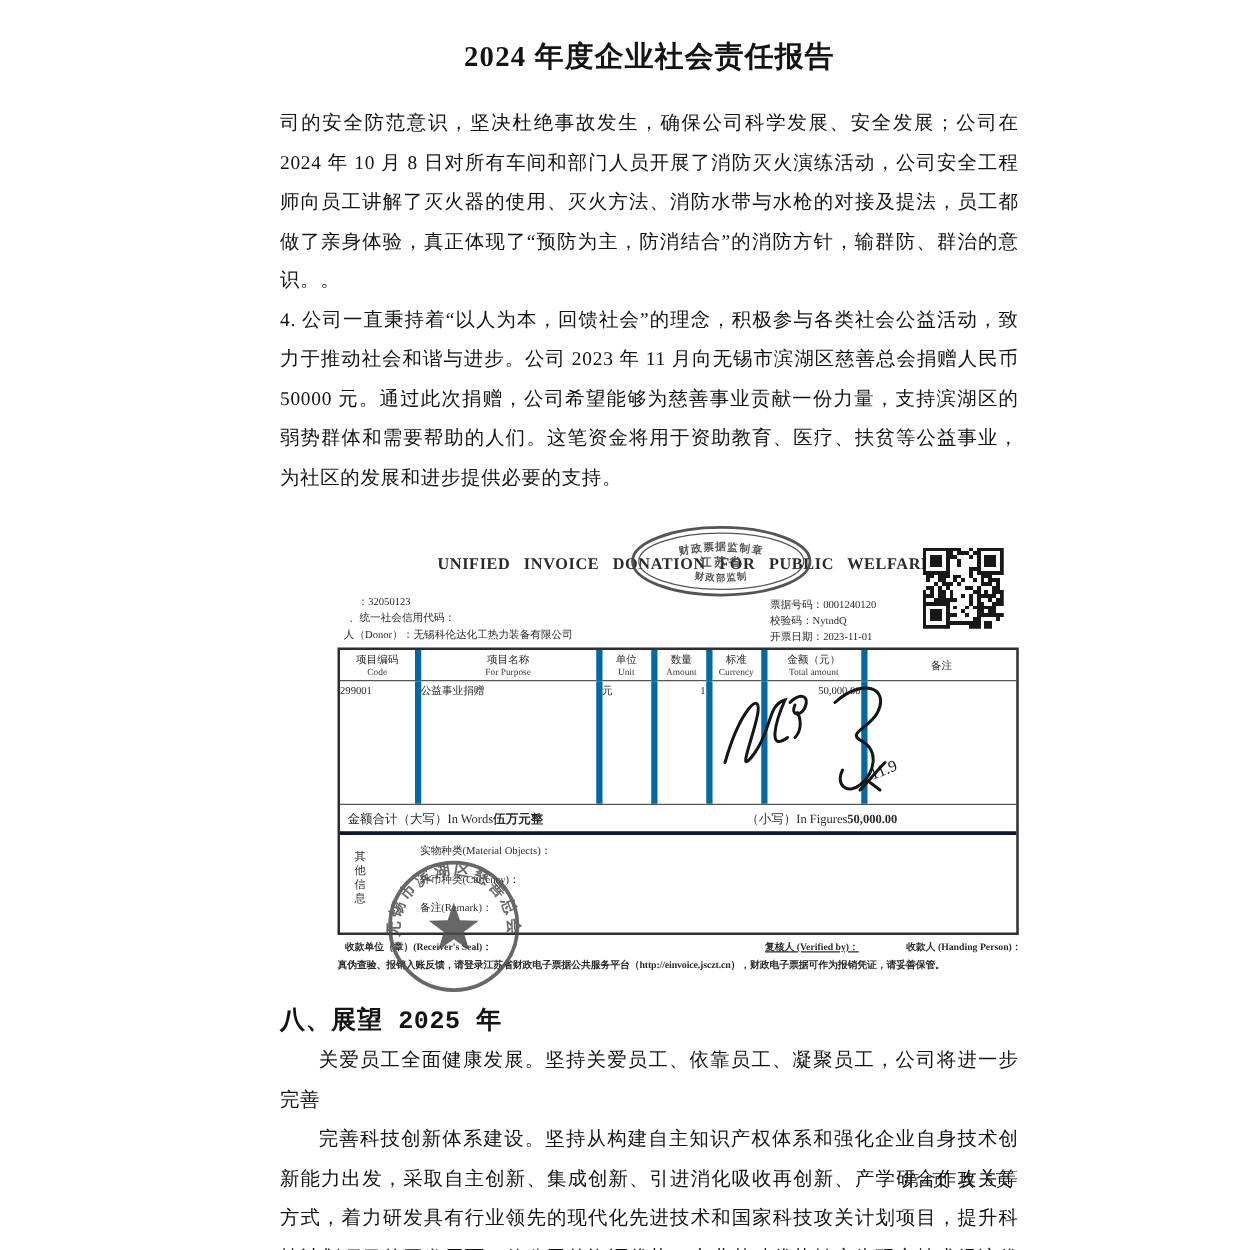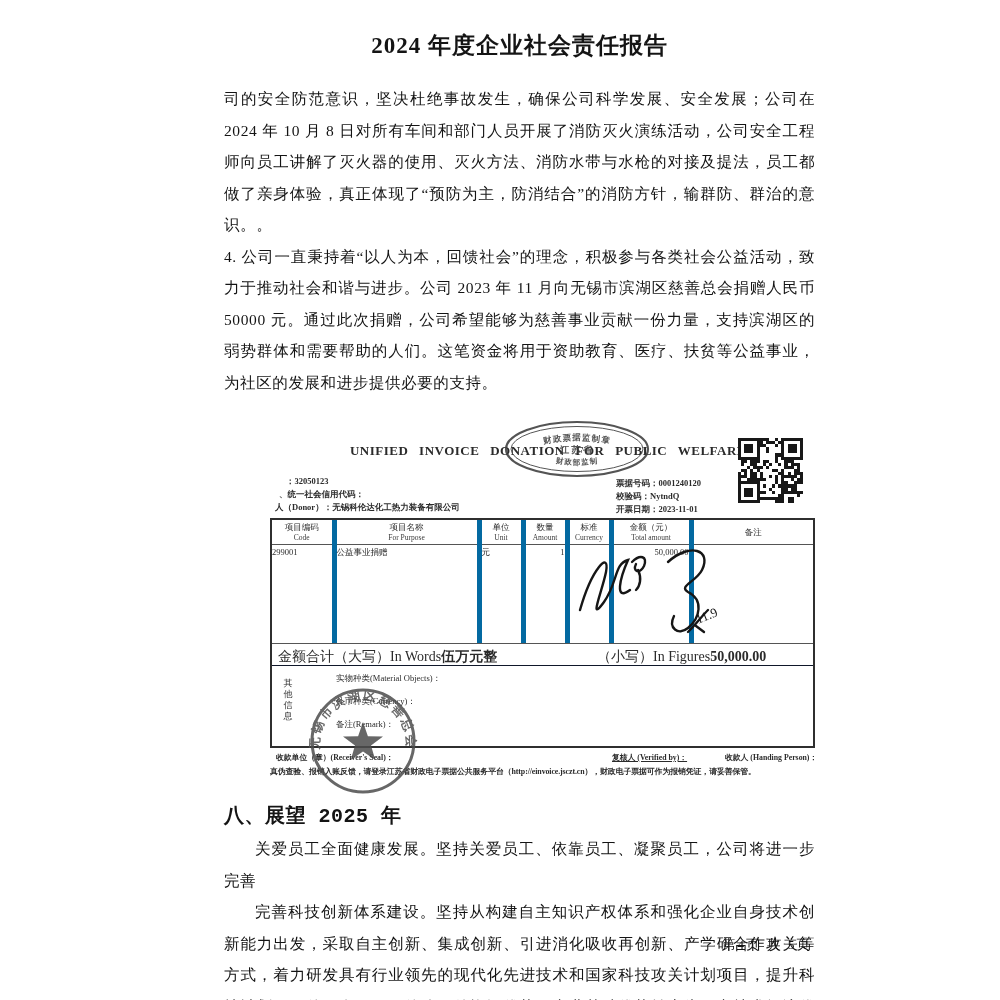--- a/index.html
+++ b/index.html
@@ -12,38 +12,38 @@
   p.indent{text-indent:2em;}
   .section-heading{font-size:20px;font-weight:700;margin:22px 0 4px 0;letter-spacing:0.5px;font-family:Liberation Mono, monospace;}
   .page-footer{position:absolute;top:936px;right:188px;font-size:13.5px;letter-spacing:2px;}
 
   
   .invoice{position:relative;width:548px;height:362px;margin:20px 0 0 46px;color:#2b2b2b;}
   .inv-title-cn{position:absolute;top:2px;left:0;width:100%;text-align:center;font-size:17px;font-weight:700;letter-spacing:7px;}
   .inv-title-en{position:absolute;top:25px;left:4px;width:100%;text-align:center;font-size:13px;font-weight:700;letter-spacing:0.5px;word-spacing:7px;}
   .oval-stamp{position:absolute;left:232px;top:0px;opacity:0.88;}
   .qr{position:absolute;left:468px;top:20px;}
-  .inv-info{position:absolute;font-size:8.5px;white-space:nowrap;font-weight:700;}
+  .inv-info{position:absolute;font-size:8.5px;white-space:nowrap;font-weight:400;}
   .il1{left:16px;top:58px;}
   .il2{left:9px;top:71px;}
   .il3{left:5px;top:84px;}
   .ir1{left:346px;top:60px;}
   .ir2{left:346px;top:73px;}
   .ir3{left:346px;top:86px;}
   .inv-box{position:absolute;left:0;top:100px;width:545px;height:230px;border:2px solid #2f2f2f;box-sizing:border-box;background:transparent;}
   table.items{border-collapse:collapse;width:100%;table-layout:fixed;font-size:8.5px;}
   table.items th,table.items td{border-right:5px solid #0369a1;padding:0;font-weight:normal;}
   table.items th:last-child,table.items td:last-child{border-right:none;}
   table.items thead th{border-bottom:1px solid #555;height:24px;text-align:center;vertical-align:middle;}
   .hcn{font-size:8.5px;line-height:1.25;}
   .hen{font-size:7.5px;line-height:1.2;color:#3a3a3a;}
   tr.tall td{height:98px;vertical-align:top;font-size:8.5px;line-height:14px;}
   td.l{padding-left:3px;text-align:left;}
   td.r{text-align:right;padding-right:4px;}
-  .inv-totals{position:relative;height:21px;border-top:1px solid #555;border-bottom:1px solid #0f172a;font-size:14px;}
+  .inv-totals{position:relative;height:21px;border-top:1px solid #555;border-bottom:3px solid #0f172a;font-size:10px;}
   .tot-words{position:absolute;left:6px;top:4px;white-space:nowrap;}
   .tot-figs{position:absolute;left:325px;top:4px;white-space:nowrap;}
   .bold{font-weight:700;}
   .other-info{position:relative;height:88px;font-size:8.5px;}
   .oi-vert{position:absolute;left:9px;top:5px;writing-mode:vertical-rl;text-orientation:upright;letter-spacing:11px;font-size:9px;}
   .oi-line{position:absolute;left:64px;white-space:nowrap;}
   .oi1{top:7px;}.oi2{top:30px;}.oi3{top:53px;}
   .signature{position:absolute;left:300px;top:122px;z-index:3;}
   .charity-seal{position:absolute;left:38px;top:268px;z-index:4;opacity:0.85;}
   .signers{position:absolute;left:0;top:334px;width:100%;font-size:7.8px;font-weight:700;white-space:nowrap;}

